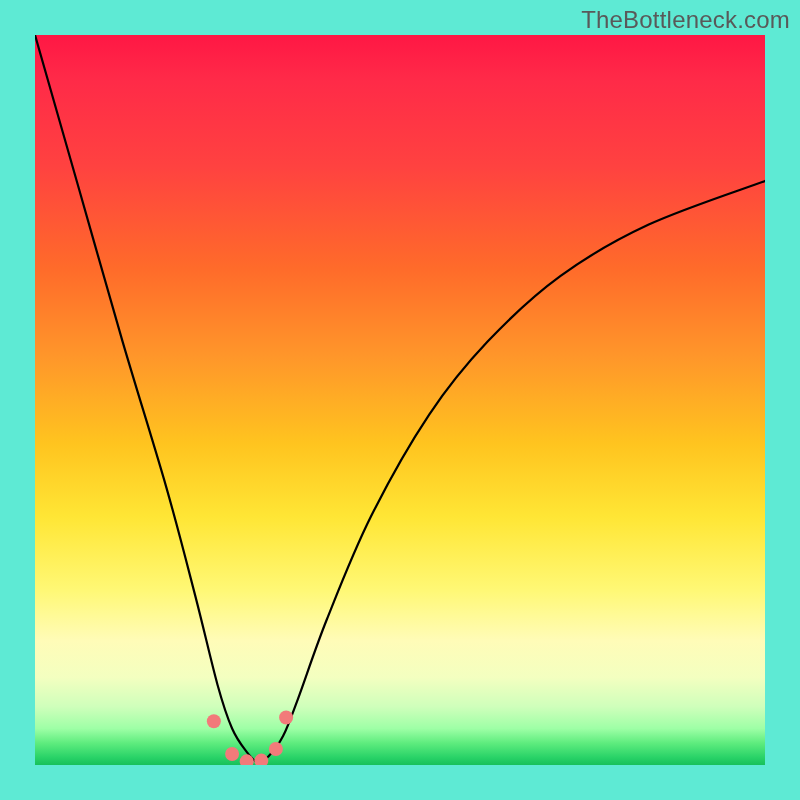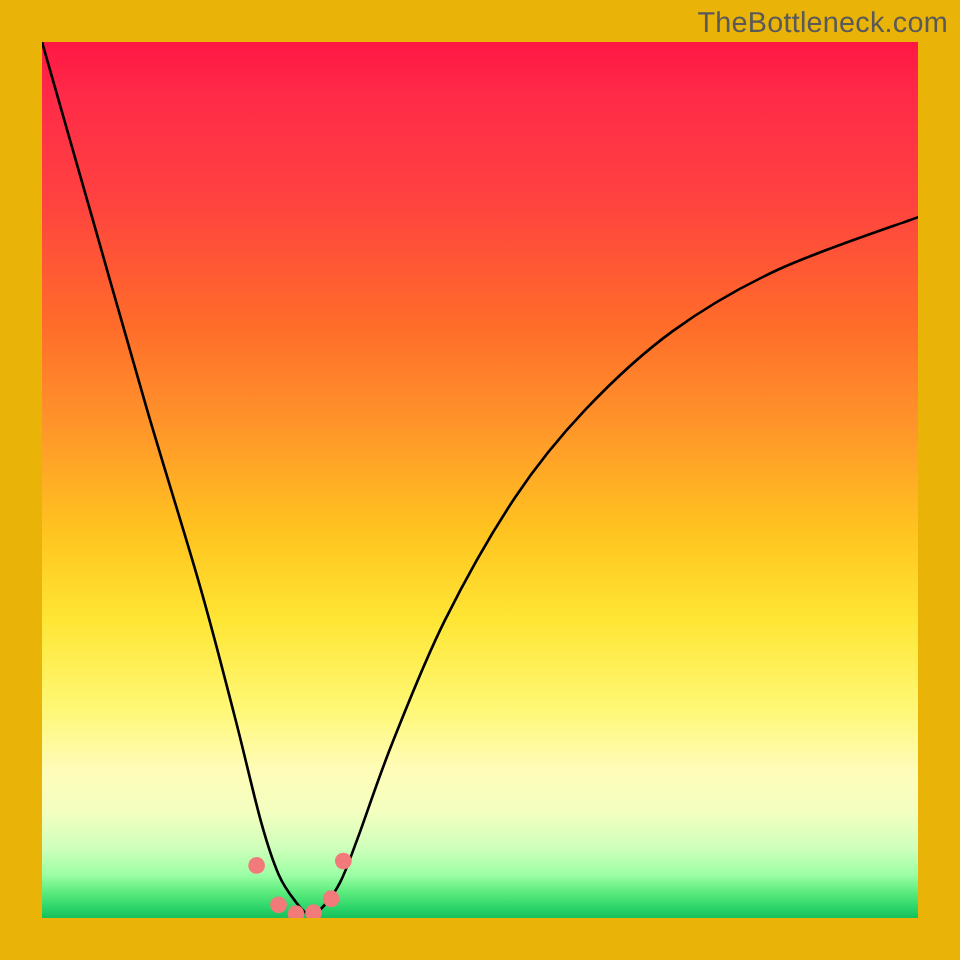--- a/index.html
+++ b/index.html
@@ -10,21 +10,21 @@
     overflow: hidden;
     background: #000;
     font-family: Arial, Helvetica, sans-serif;
   }
   .frame {
     position: absolute;
     left: 0;
     top: 0;
     width: 800px;
     height: 800px;
-    background: #eab308;
+    background: #5eead4;
   }
   .plot {
     position: absolute;
     left: 35px;
     top: 35px;
     width: 730px;
     height: 730px;
     overflow: hidden;
   }
   .gradient {

